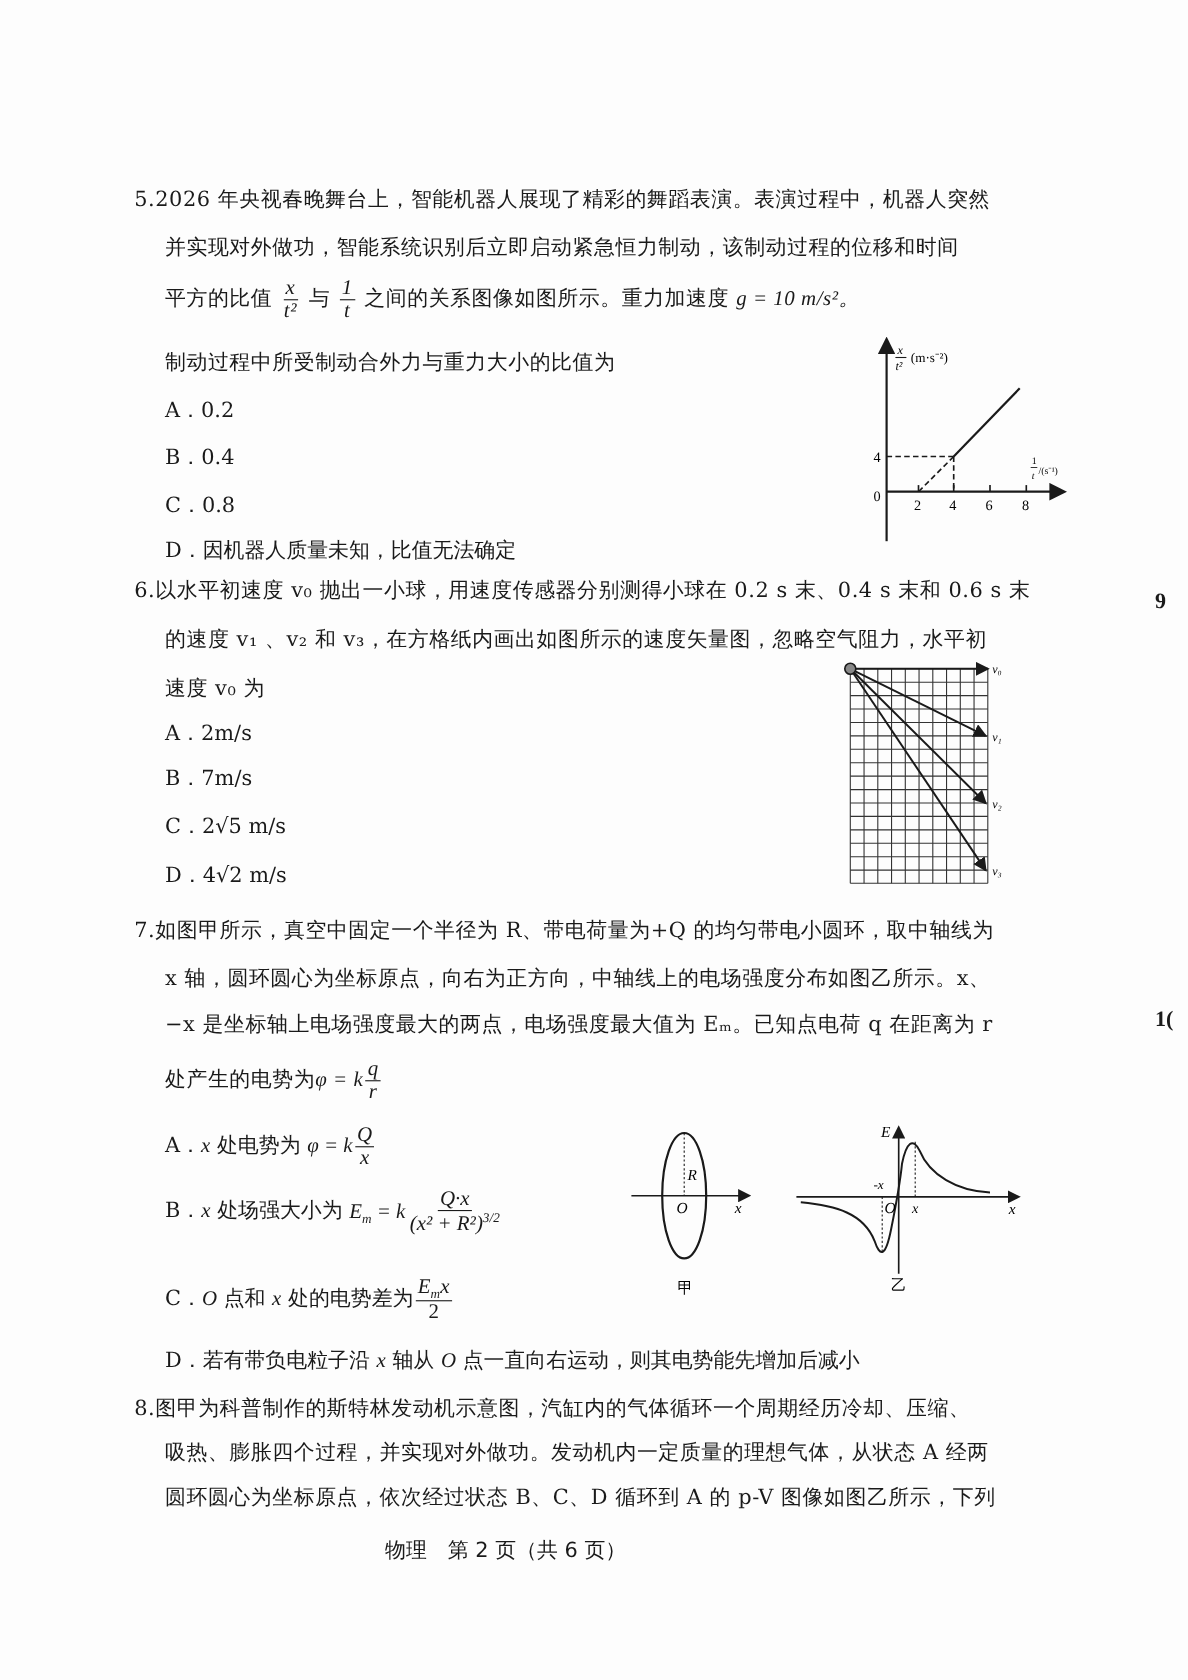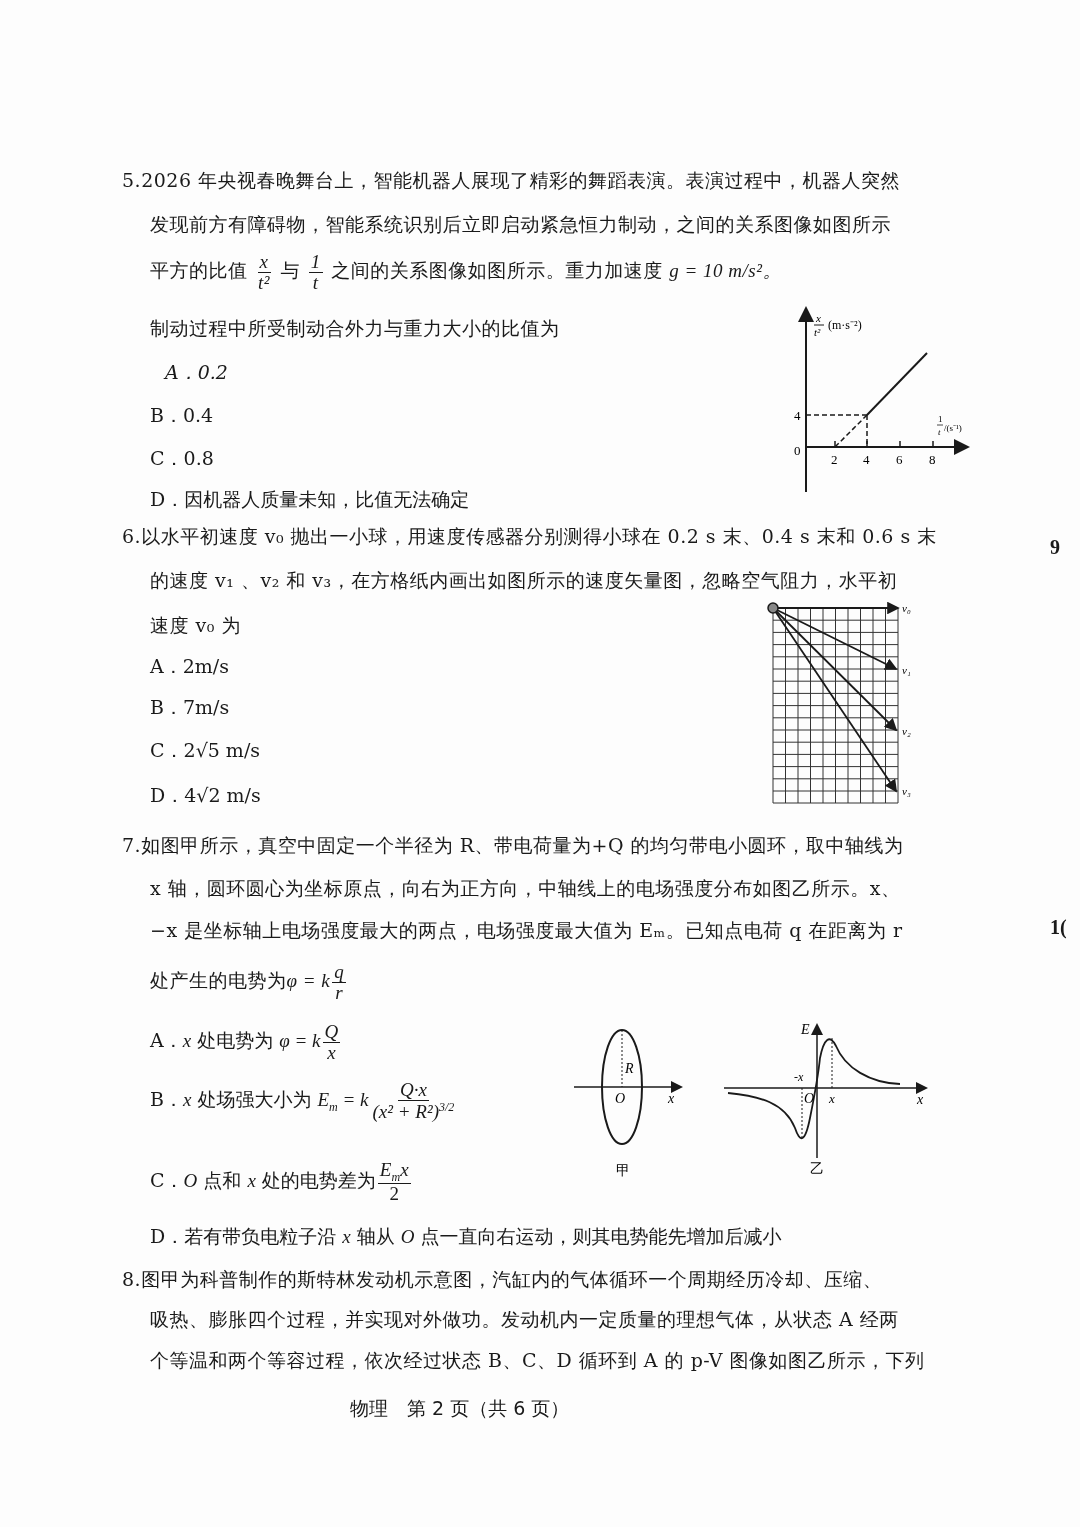--- a/index.html
+++ b/index.html
@@ -19,38 +19,38 @@
   svg text { font-family:"Liberation Serif", serif; }
   .margin-num { position:absolute; font-size:20px; font-weight:bold; font-family:"Liberation Serif", serif; }
   .footer { position:absolute; font-size:19px; font-family:"DejaVu Sans", sans-serif; }
 </style>
 </head>
 <body>
 
 <div class="line" style="left:122px; top:168px;">
   <span>5.</span><span>2026 年央视春晚舞台上，智能机器人展现了精彩的舞蹈表演。表演过程中，机器人突然</span>
 </div>
-<div class="line" style="left:150px; top:212px;">发现前方有障碍物，智能系统识别后立即启动紧急恒力制动，之间的关系图像如图所示</div>
+<div class="line" style="left:150px; top:212px;">并实现对外做功，智能系统识别后立即启动紧急恒力制动，该制动过程的位移和时间</div>
 <div class="line" style="left:150px; top:252px;">
   <span>平方的比值</span>
   <span class="frac">
       <span class="num">x</span>
       <span class="den">t²</span>
     </span>
   <span>与</span>
   <span class="frac">
       <span class="num">1</span>
       <span class="den">t</span>
     </span>
   <span>之间的关系图像如图所示。重力加速度</span>
   <span class="it">g = 10 m/s²。</span>
 </div>
 <div class="line" style="left:150px; top:316px;">制动过程中所受制动合外力与重力大小的比值为</div>
 
-<div class="opt" style="left:165px; top:360px;font-style:italic;"><span>A．</span><span>0.2</span></div>
+<div class="opt" style="left:150px; top:360px;"><span>A．</span><span>0.2</span></div>
 <div class="opt" style="left:150px; top:403px;"><span>B．</span><span>0.4</span></div>
 <div class="opt" style="left:150px; top:446px;"><span>C．</span><span>0.8</span></div>
 <div class="opt" style="left:150px; top:487px;"><span>D．</span><span>因机器人质量未知，比值无法确定</span></div>
 
 <svg class="abs" style="left:770px; top:300px;" width="210" height="200" viewBox="0 0 210 200">
   <defs>
     <marker id="arr" markerWidth="8" markerHeight="8" refX="6" refY="4" orient="auto">
         <path d="M0,0 L8,4 L0,8 Z" fill="#1a1a1a"></path>
       </marker>
   </defs>
@@ -211,18 +211,18 @@
   <text x="84" y="85" font-size="14" font-style="italic">O</text>
   <text x="109" y="85" font-size="13" font-style="italic">x</text>
   <text x="197" y="86" font-size="14" font-style="italic">x</text>
   <text x="90" y="155" font-size="14" font-family="DejaVu Sans, sans-serif">乙</text>
 </svg>
 
 <div class="line" style="left:122px; top:1267px;">
   <span>8.</span><span>图甲为科普制作的斯特林发动机示意图，汽缸内的气体循环一个周期经历冷却、压缩、</span>
 </div>
 <div class="line" style="left:150px; top:1307px;">吸热、膨胀四个过程，并实现对外做功。发动机内一定质量的理想气体，从状态 A 经两</div>
-<div class="line" style="left:150px; top:1348px;">个等温和两个等容过程，依次经过状态 B、C、D 循环到 A 的 p-V 图像如图乙所示，下列</div>
+<div class="line" style="left:150px; top:1348px;">圆环圆心为坐标原点，依次经过状态 B、C、D 循环到 A 的 p-V 图像如图乙所示，下列</div>
 
 <div class="margin-num" style="left:1050px; top:536px;">9</div>
 <div class="margin-num" style="left:1050px; top:916px;">1(</div>
 
 <div class="footer" style="left:350px; top:1396px;">物理　第 2 页（共 6 页）</div>
 
 </body></html>

